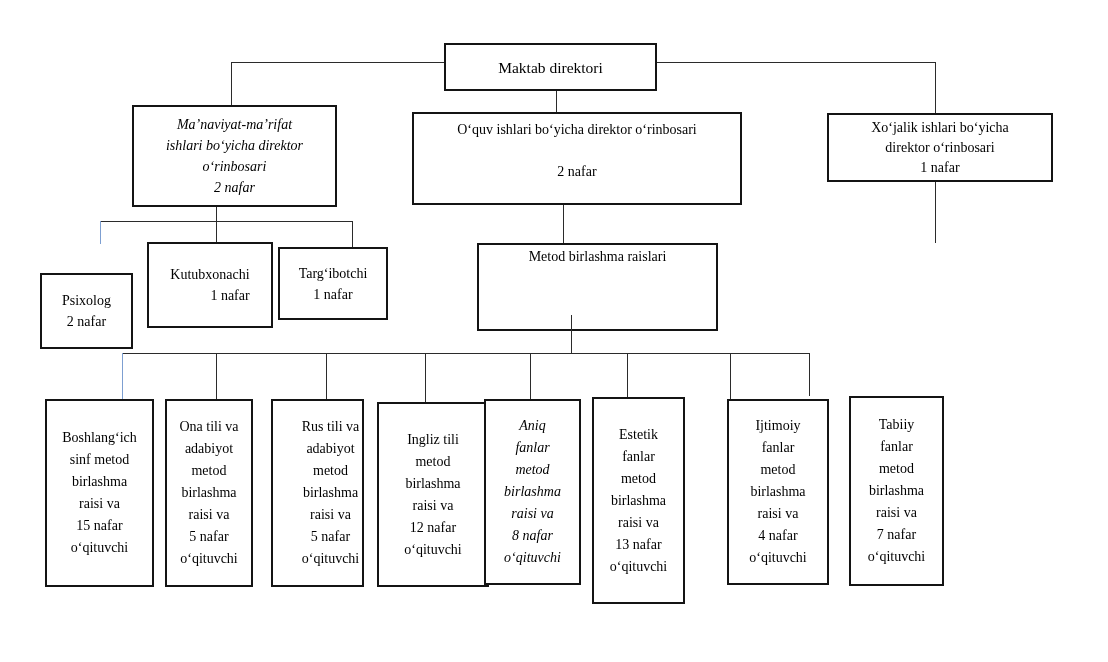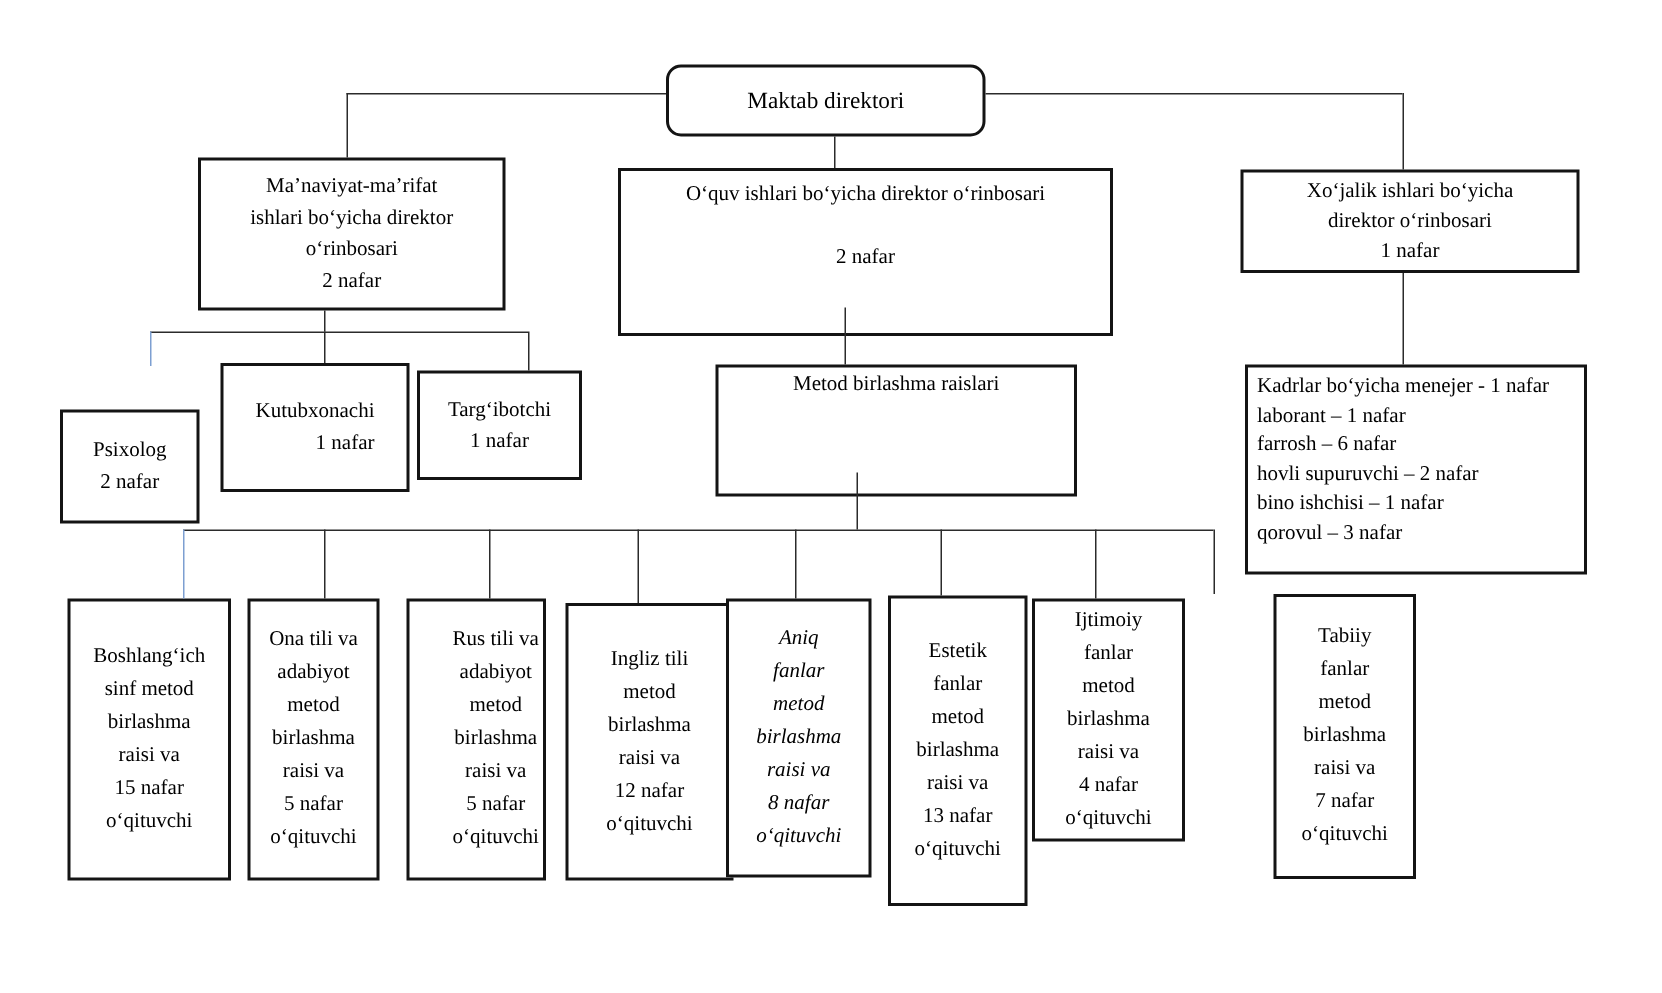--- a/index.html
+++ b/index.html
@@ -12,39 +12,39 @@
     position:absolute; box-sizing:border-box;
     border:2px solid #141414; background:#fff;
     display:flex; align-items:center; justify-content:center;
     text-align:center; white-space:pre-line;
     font-size:14px; line-height:21px;
   }
   .ln { position:absolute; background:#2b2b2b; }
   .ln.blue { background:var(--line-blue,#7d9fd1); }
 
   
-  #n-director   { left:444px; top:43px;  width:213px; height:48px; font-size:15.5px;border-radius:10px; }
-  #n-dep-manaviyat { left:132px; top:105px; width:205px; height:102px; }
-  #n-dep-oquv   { left:412px; top:112px; width:330px; height:112px; align-items:flex-start; padding-top:5px; }
+  #n-director   { left:444px; top:43px;  width:213px; height:48px; font-size:15.5px; }
+  #n-dep-manaviyat { left:132px; top:105px; width:205px; height:102px;font-style:italic; }
+  #n-dep-oquv   { left:412px; top:112px; width:330px; height:93px; align-items:flex-start; padding-top:5px; }
   #n-dep-xojalik{ left:827px; top:113px; width:226px; height:69px; line-height:20px; }
   #n-psixolog   { left:40px;  top:244px; width:93px;  height:76px;margin-top:29px; }
   #n-kutubxonachi { left:147px; top:242px; width:126px; height:86px;text-align:right; }
   #n-targibotchi{ left:278px; top:247px; width:110px; height:73px; }
   #n-metod      { left:477px; top:243px; width:241px; height:88px; align-items:flex-start; padding-top:1px; }
   #n-kadrlar    { left:830px; top:243px; width:228px; height:140px;
                   align-items:flex-start; justify-content:flex-start;
                   text-align:justify; line-height:19.5px; padding:3px 6px; }
   .mu { line-height:22px; }
   #n-mu1 { left:45px;  top:399px; width:109px; height:188px; }
   #n-mu2 { left:165px; top:399px; width:88px;  height:188px; }
   #n-mu3 { left:271px; top:399px; width:93px;  height:188px;padding-left:26px; }
   #n-mu4 { left:377px; top:402px; width:112px;  height:185px; }
   #n-mu5 { left:484px; top:399px; width:97px;  height:186px;font-style:italic; }
   #n-mu6 { left:592px; top:397px; width:93px;  height:207px; }
-  #n-mu7 { left:688px; top:399px; width:102px; height:162px; }
+  #n-mu7 { left:727px; top:399px; width:102px; height:186px; }
   #n-mu8 { left:802px; top:396px; width:95px;  height:190px;margin-left:47px; }
 </style>
 </head>
 <body>
 
 <div id="stage" style="--line-blue: #7d9fd1; color: rgb(0, 0, 0); background: rgb(255, 255, 255);">
 
   <div class="box" id="n-director">Maktab direktori</div>
 
   <div class="box" id="n-dep-manaviyat">Maʼnaviyat-maʼrifat
@@ -59,26 +59,20 @@
 1 nafar</div>
 
   <div class="box" id="n-psixolog">Psixolog
 2 nafar</div>
   <div class="box" id="n-kutubxonachi">Kutubxonachi
 1 nafar</div>
   <div class="box" id="n-targibotchi">Targʻibotchi
 1 nafar</div>
 
   <div class="box" id="n-metod">Metod birlashma raislari</div>
-  <div class="box" id="n-kadrlar">Kadrlar boʻyicha menejer -  1 nafar
-laborant – 1 nafar
-farrosh – 6 nafar
-hovli supuruvchi – 2 nafar
-bino ishchisi – 1 nafar
-qorovul – 3 nafar</div>
 
   <div class="box mu" id="n-mu1">Boshlangʻich
 sinf metod
 birlashma
 raisi va
 15 nafar
 oʻqituvchi</div>
   <div class="box mu" id="n-mu2">Ona tili va
 adabiyot
 metod

